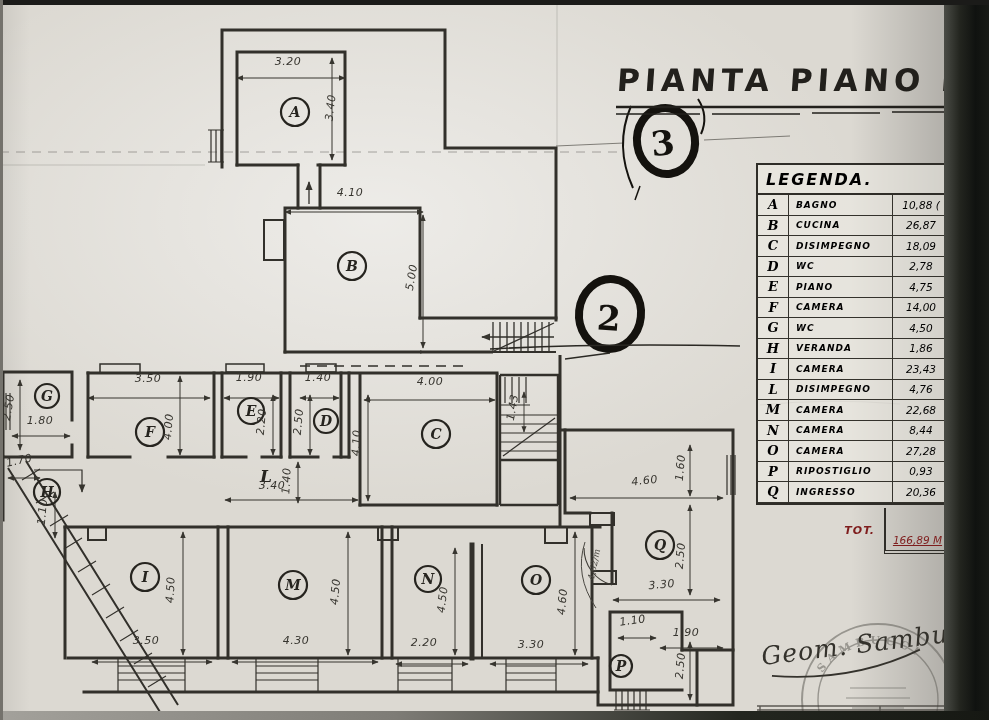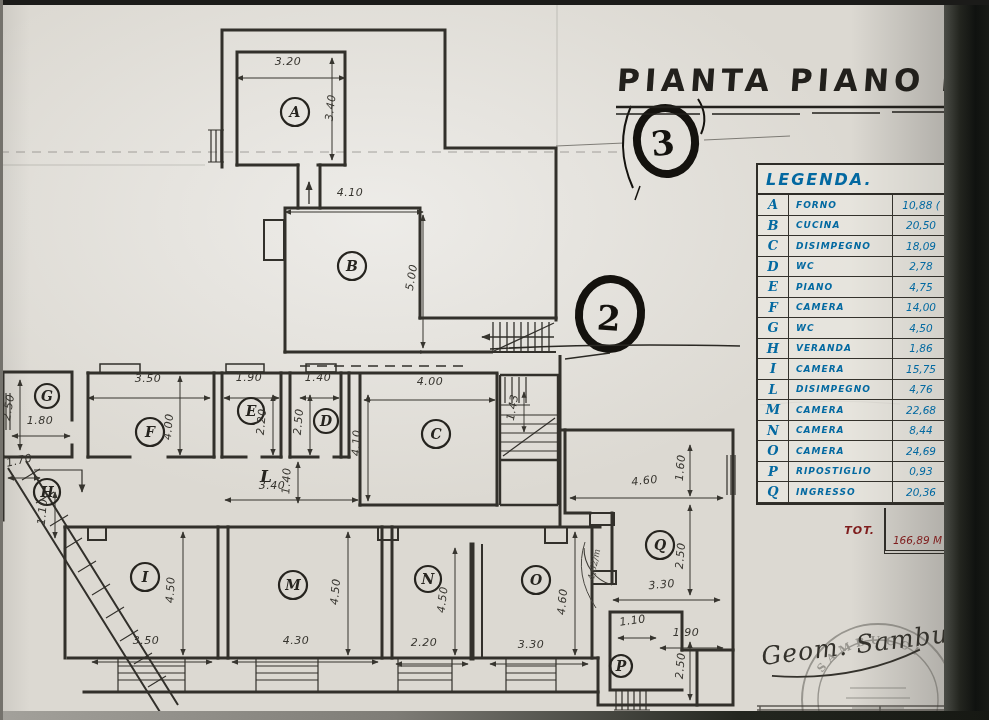--- a/index.html
+++ b/index.html
@@ -26,40 +26,40 @@
   .note-t{font:italic 9px "DejaVu Serif",serif;fill:#4a4842;}
   .sig-t{font:italic 25px "DejaVu Serif",serif;fill:#34322c;letter-spacing:1px;}
   .stamp-t{font:bold 11px "DejaVu Serif",serif;fill:#6b6963;letter-spacing:5px;}
 
   
   .title{position:absolute;left:617px;top:62px;width:372px;color:#22201c;
     font:bold 31px "DejaVu Sans",sans-serif;letter-spacing:5px;transform:skewX(-4deg);
     white-space:nowrap;overflow:hidden;}
 
   
-  .legend{position:absolute;left:756px;top:163px;width:191px;color:#0369a1;
+  .legend{position:absolute;left:756px;top:163px;width:191px;color:#000000;
     border:2px solid #2f2d28;background:rgba(238,236,230,.55);}
   .legend-header{height:28px;border-bottom:2px solid #2f2d28;
     font:italic bold 16px "DejaVu Sans",sans-serif;letter-spacing:2px;
     display:flex;align-items:center;padding-left:8px;}
   .legend-row{display:flex;height:19.5px;border-bottom:1.4px solid #34322c;align-items:center;}
   .legend-row:last-child{border-bottom:1.4px solid #34322c;}
   .lg-letter{width:30px;border-right:1.6px solid #34322c;height:100%;
     font:italic bold 13px "DejaVu Serif",serif;display:flex;align-items:center;justify-content:center;}
   .lg-name{width:96px;border-right:1.6px solid #34322c;height:100%;
     font:italic bold 9px "DejaVu Sans",sans-serif;letter-spacing:1px;
     display:flex;align-items:center;padding-left:7px;}
   .lg-value{flex:1;font:italic 10.5px "DejaVu Sans",sans-serif;
     display:flex;align-items:center;justify-content:center;}
   .legend-total{position:absolute;left:756px;top:508px;width:191px;height:40px;color:#7f1d1d;}
   .lt-label{position:absolute;right:72px;top:16px;font:italic bold 11px "DejaVu Sans",sans-serif;letter-spacing:1px;}
   .lt-box{position:absolute;left:128px;top:0;width:63px;height:38px;
     border-left:2px solid #2f2d28;border-bottom:4px double #2f2d28;
     display:flex;align-items:flex-end;justify-content:center;
-    font:italic 10.5px "DejaVu Sans",sans-serif;padding-bottom:4px;white-space:nowrap;}
+    font:italic 10.5px "DejaVu Sans",sans-serif;padding-bottom:4px;white-space:nowrap;text-decoration:underline;}
 </style>
 </head>
 <body>
 
 <div class="paper-shade"></div>
 
 <svg id="plan-svg" width="989" height="720" viewBox="0 0 989 720" style="position:absolute;left:0;top:0;">
   <defs>
     <marker id="ma" viewBox="0 0 10 10" refX="9" refY="5" markerWidth="7" markerHeight="7" orient="auto-start-reverse">
       <path d="M0,1 L10,5 L0,9 z" fill="#37352f"></path>
@@ -308,27 +308,27 @@
     </g>
 </svg>
 
 <div class="title">PIANTA PIANO PR</div>
 
 <div class="legend">
   <div class="legend-header">LEGENDA.</div>
   <div id="legend-rows">
       <div class="legend-row">
         <span class="lg-letter">A</span>
-        <span class="lg-name">FORNO</span>
+        <span class="lg-name">BAGNO</span>
         <span class="lg-value">10,88 (</span>
       </div>
       <div class="legend-row">
         <span class="lg-letter">B</span>
         <span class="lg-name">CUCINA</span>
-        <span class="lg-value">20,50</span>
+        <span class="lg-value">26,87</span>
       </div>
       <div class="legend-row">
         <span class="lg-letter">C</span>
         <span class="lg-name">DISIMPEGNO</span>
         <span class="lg-value">18,09</span>
       </div>
       <div class="legend-row">
         <span class="lg-letter">D</span>
         <span class="lg-name">WC</span>
         <span class="lg-value">2,78</span>
@@ -349,41 +349,41 @@
         <span class="lg-value">4,50</span>
       </div>
       <div class="legend-row">
         <span class="lg-letter">H</span>
         <span class="lg-name">VERANDA</span>
         <span class="lg-value">1,86</span>
       </div>
       <div class="legend-row">
         <span class="lg-letter">I</span>
         <span class="lg-name">CAMERA</span>
-        <span class="lg-value">15,75</span>
+        <span class="lg-value">23,43</span>
       </div>
       <div class="legend-row">
         <span class="lg-letter">L</span>
         <span class="lg-name">DISIMPEGNO</span>
         <span class="lg-value">4,76</span>
       </div>
       <div class="legend-row">
         <span class="lg-letter">M</span>
         <span class="lg-name">CAMERA</span>
         <span class="lg-value">22,68</span>
       </div>
       <div class="legend-row">
         <span class="lg-letter">N</span>
         <span class="lg-name">CAMERA</span>
         <span class="lg-value">8,44</span>
       </div>
       <div class="legend-row">
         <span class="lg-letter">O</span>
         <span class="lg-name">CAMERA</span>
-        <span class="lg-value">24,69</span>
+        <span class="lg-value">27,28</span>
       </div>
       <div class="legend-row">
         <span class="lg-letter">P</span>
         <span class="lg-name">RIPOSTIGLIO</span>
         <span class="lg-value">0,93</span>
       </div>
       <div class="legend-row">
         <span class="lg-letter">Q</span>
         <span class="lg-name">INGRESSO</span>
         <span class="lg-value">20,36</span>

